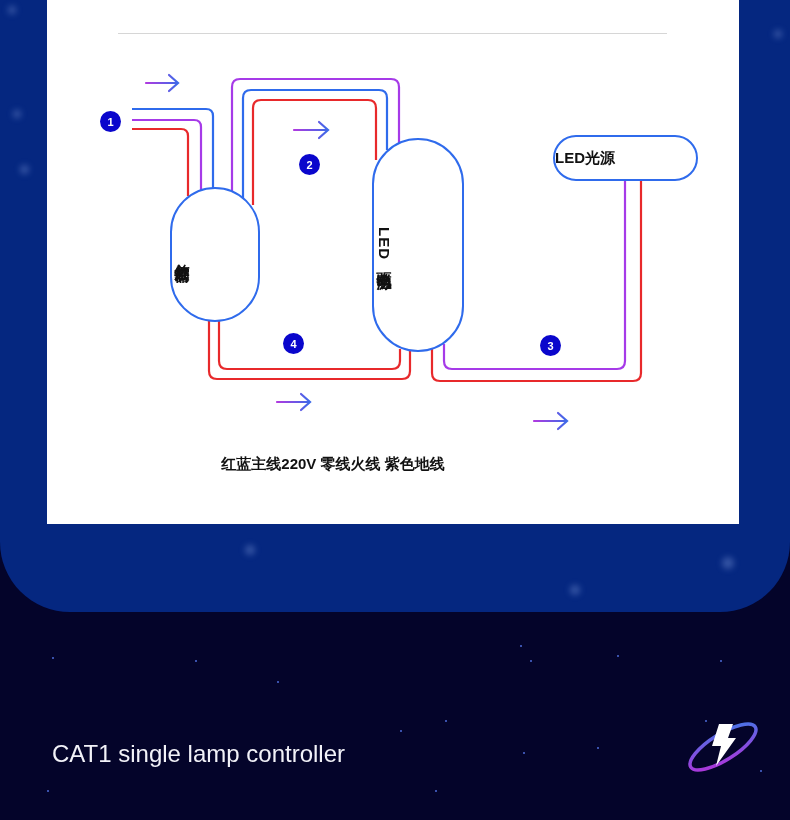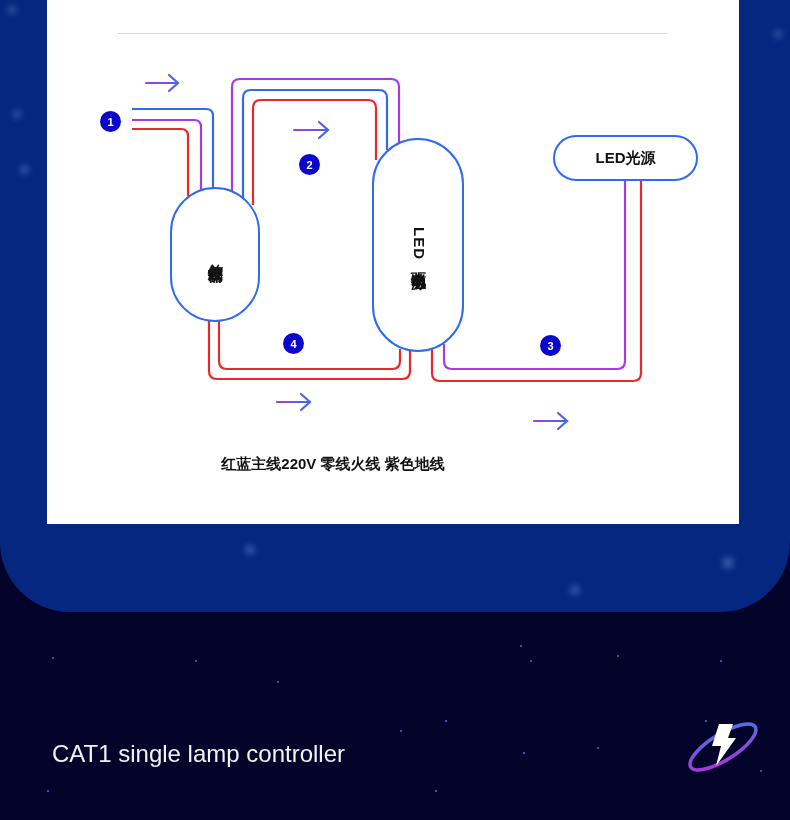--- a/index.html
+++ b/index.html
@@ -9,21 +9,21 @@
          background:#052780; border-radius:0 0 70px 70px; overflow:hidden; }
   .glow { position:absolute; border-radius:50%; background:rgba(150,175,235,0.35);
           filter:blur(3px); }
   .card { position:absolute; left:47px; top:0; width:692px; height:524px; background:#ffffff; }
   .card svg { position:absolute; left:0; top:0; }
   .divider { position:absolute; left:71px; top:33px; width:549px; height:1px; background:#d6d6d6; }
   .badge { position:absolute; width:21px; height:21px; border-radius:50%; background:#0a06cc;
            color:#fff; font-size:11px; font-weight:bold; display:flex; align-items:center;
            justify-content:center; }
   .node { position:absolute; border:2px solid #2f6bec; background:#fff; box-sizing:border-box;
-          display:flex; align-items:center; justify-content:center; color:#111; font-weight:bold; }
+          display:flex; align-items:center; justify-content:flex-start; color:#111; font-weight:bold; }
   .vtext { writing-mode:vertical-rl; font-size:15px; letter-spacing:1px; }
   .vtext-upright { text-orientation:upright; }
   .caption { position:absolute; left:0; width:572px; top:455px; text-align:center;
              font-size:15px; font-weight:bold; color:#111; }
   .footer-title { position:absolute; left:52px; top:740px; color:#f2f2f8; font-size:24px; }
   .star { position:absolute; width:2px; height:2px; background:#4d6bd8; border-radius:1px; }
   .logo { position:absolute; left:686px; top:716px; }
 </style>
 </head>
 <body>

